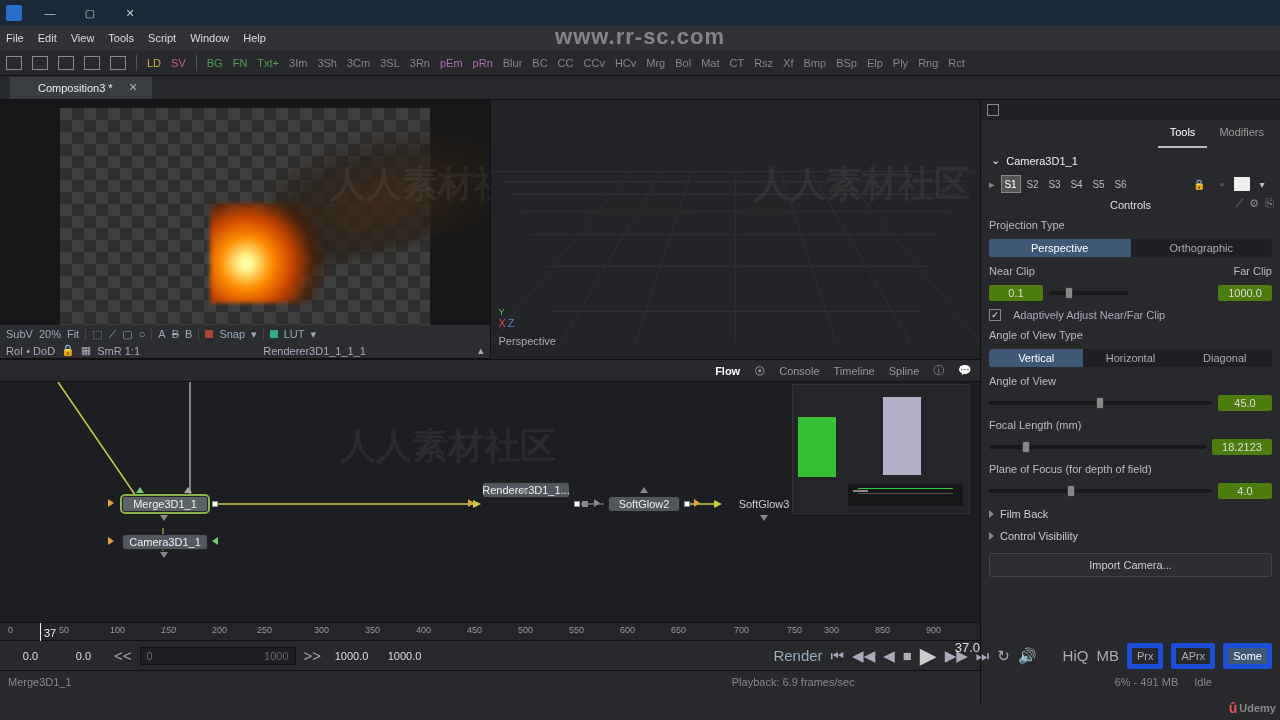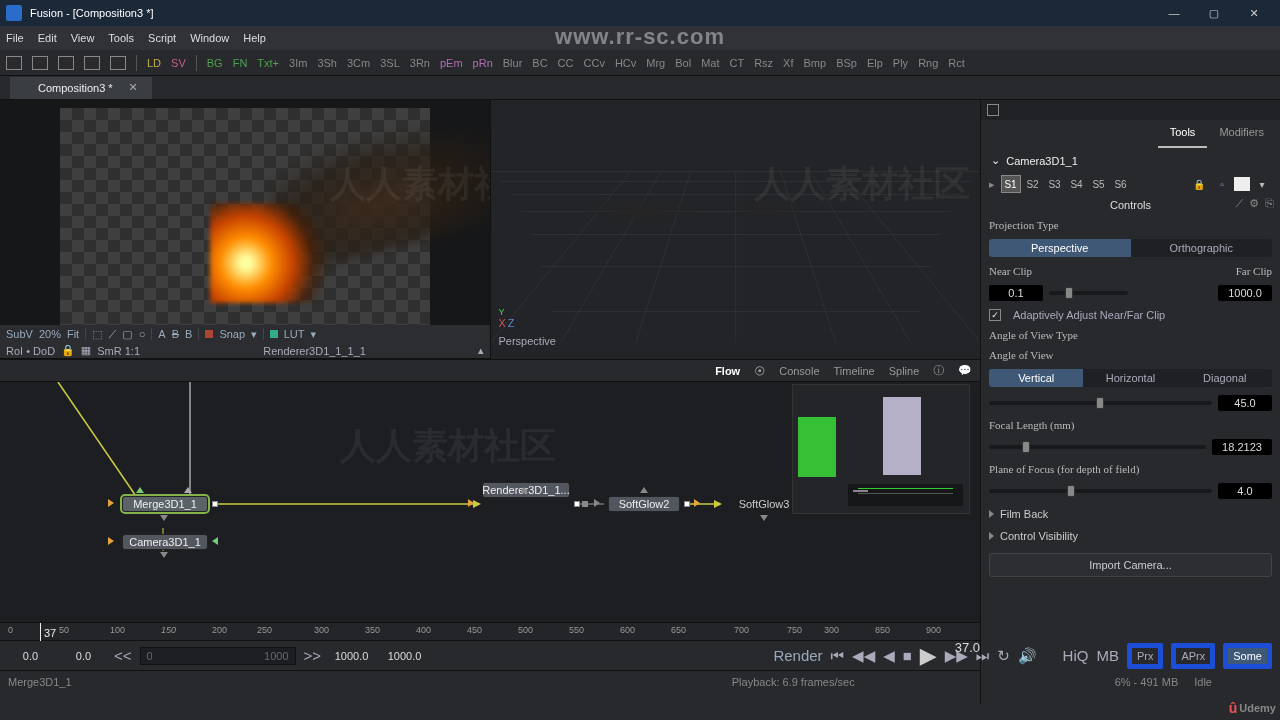--- a/index.html
+++ b/index.html
@@ -76,42 +76,41 @@
 .insptab .it { padding: 6px 12px; color:#999; cursor:pointer;}
 .insptab .it.active { border-bottom: 2px solid #bbb; color:#fff;}
 .objhdr { padding: 6px 10px; color:#eee; display:flex; align-items:center; gap:6px;}
 .srow { display:flex; padding: 2px 8px; gap:2px; align-items:center;}
 .srow .sbtn { width: 20px; height: 18px; display:flex; align-items:center; justify-content:center; color:#bbb; font-size:10px; cursor:pointer;}
 .srow .sbtn.active { background:#555; color:#fff; border:1px solid #888;}
 .srow .colorbox { width: 16px; height: 14px; background:#eee;}
 .controlhdr { text-align:center; color:#ddd; padding:4px; position:relative;}
 .controlhdr .cicons { position:absolute; right:6px; top:2px; display:flex; gap:6px; color:#888;}
 .row { display:flex; align-items:center; padding: 4px 8px; gap: 6px;}
-.row label { flex:1; color:#bbb;font-family:Liberation Serif, serif;}
+.row label { flex:1; color:#bbb;}
 .seg { display:flex; background:#1e2023; border-radius:3px; overflow:hidden;}
 .seg .opt { padding: 3px 18px; color:#aab; cursor:pointer;}
 .seg .opt.active { background:#3e5876; color:#fff;}
-.valbox { width: 54px; background:#000000; color:#ddd; text-align:center; padding:2px; border-radius:2px;}
+.valbox { width: 54px; background:#4d7c0f; color:#ddd; text-align:center; padding:2px; border-radius:2px;}
 .slider { flex:1; height: 4px; background:#17191c; border-radius:2px; position:relative;}
 .slider .thumb { position:absolute; top:-4px; width:8px; height:12px; background:#888; border-radius:2px;}
 .check { width:12px; height:12px; border:1px solid #888; display:inline-flex; align-items:center; justify-content:center; margin-right:6px;}
 .check.on::after { content:"✓"; color:#eee; font-size:9px;}
 .button-wide { margin: 6px 8px; padding:5px; text-align:center; background:#2c2e33; border:1px solid #444; color:#ccc; border-radius:3px; cursor:pointer;}
 .disclose { display:flex; align-items:center; gap:6px; padding: 5px 8px; color:#ccc; cursor:pointer;}
 .disclose .arr { width:0;height:0; border-top:4px solid transparent; border-bottom:4px solid transparent; border-left:5px solid #888;}
 .watermark { position:absolute; left: 50%; top: 24px; transform: translateX(-50%); color: rgba(255,255,255,0.4); font-size: 22px; font-weight:bold; letter-spacing:1px; pointer-events:none;}
 .watermarkC { position:absolute; color: rgba(200,200,200,0.08); font-size: 36px; font-weight:bold; pointer-events:none; white-space:nowrap;}
 .udemy { position:absolute; right: 4px; bottom: 4px; color:#d45; font-size:12px; font-weight:bold; display:flex; align-items:center; gap:2px;}
 </style>
 </head>
 <body>
 
 <div class="titlebar">
   <div class="icon"></div>
-  <div class="title">Fusion - [Composition3 *]</div>
   <div class="winbtn">—</div>
   <div class="winbtn">▢</div>
   <div class="winbtn">✕</div>
 </div>
 
 <div class="watermark">www.rr-sc.com</div>
 
 <div class="menubar">
   <span>File</span>
   <span>Edit</span>
@@ -426,28 +425,28 @@
       <div class="valbox">1000.0</div>
     </div>
     <div class="row">
       <span class="check on"></span>
       <span>Adaptively Adjust Near/Far Clip</span>
     </div>
     <div class="row">
       <label>Angle of View Type</label>
     </div>
     <div class="row">
-      <label>Angle of View</label>
-    </div>
-    <div class="row">
       <div class="seg" style="flex:1">
         <div class="opt active" style="flex:1;text-align:center">Vertical</div>
         <div class="opt" style="flex:1;text-align:center">Horizontal</div>
         <div class="opt" style="flex:1;text-align:center">Diagonal</div>
       </div>
+    </div>
+    <div class="row">
+      <label>Angle of View</label>
     </div>
     <div class="row">
       <div class="slider">
           <div class="thumb" style="left:48%"></div>
         </div>
       <div class="valbox">45.0</div>
     </div>
     <div class="row">
       <label>Focal Length (mm)</label>
     </div>

